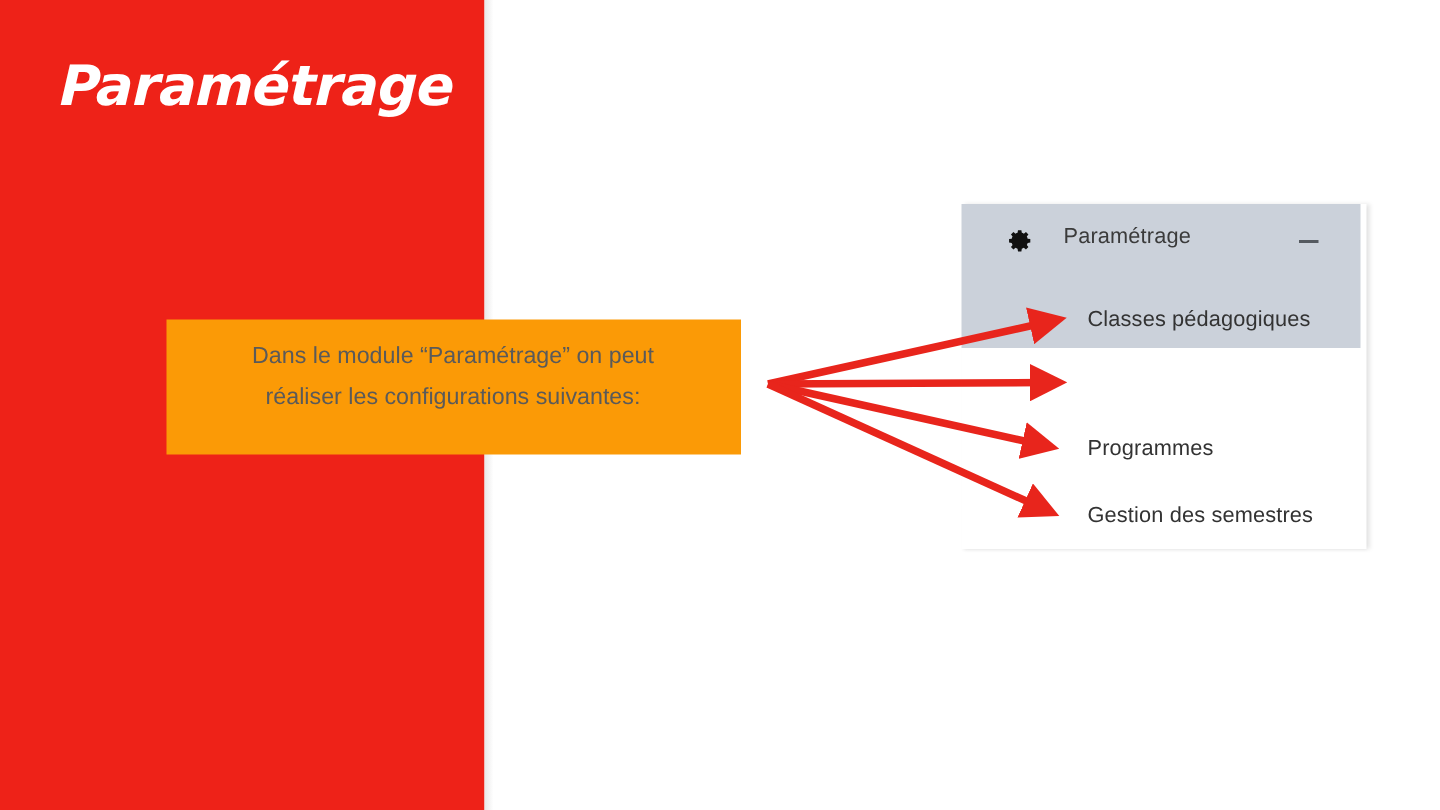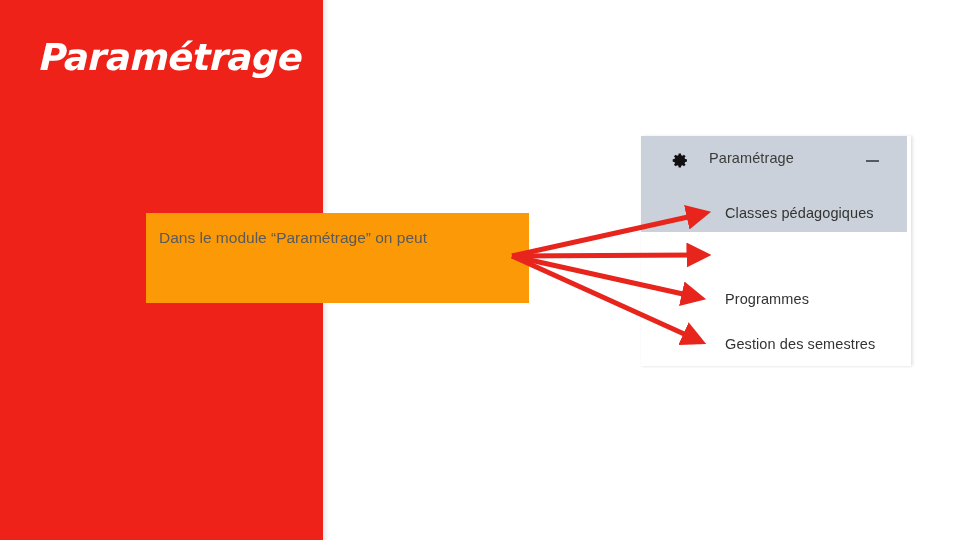--- a/index.html
+++ b/index.html
@@ -48,27 +48,28 @@
     font-style: italic;
     letter-spacing: -0.6px;
     line-height: 1.1;
     white-space: nowrap;
     transform: skewX(-2deg);
   }
 
   
   .callout {
     position: absolute;
-    left: 146px;
+    left: 111px;
     top: 213px;
     width: 383px;
     height: 90px;
     background: #fb9a06;
     box-sizing: border-box;
     padding: 11px 14px 0 13px;
+    text-align: center;
   }
   .callout-line {
     color: #5a5a5a;
     font-family: "Liberation Sans", sans-serif;
     font-size: 15.5px;
     line-height: 27px;
     white-space: nowrap;
   }
 
   
@@ -175,20 +176,21 @@
     <span class="menu-header-label">Paramétrage</span>
     <span class="collapse-icon"></span>
   </div>
 
   <div class="menu-item mi0">Classes pédagogiques</div>
   <div class="menu-item mi3">Gestion des semestres</div>
   <div class="menu-item mi2">Programmes</div>
 
   <div class="callout">
     <div class="callout-line">Dans le module “Paramétrage” on peut</div>
+    <div class="callout-line">réaliser les configurations suivantes:</div>
   </div>
 
   <svg class="arrows" viewBox="0 0 960 540" width="960" height="540">
     <defs>
       <marker id="ah" markerWidth="5" markerHeight="5" refX="2.1" refY="2.5" orient="auto" markerUnits="strokeWidth">
         <path d="M0,0 L5,2.5 L0,5 z" fill="#e8251c"></path>
       </marker>
     </defs>
     <g stroke="#e8251c" stroke-width="5" fill="none" marker-end="url(#ah)">
       <line x1="512" y1="256" x2="697" y2="215"></line>

